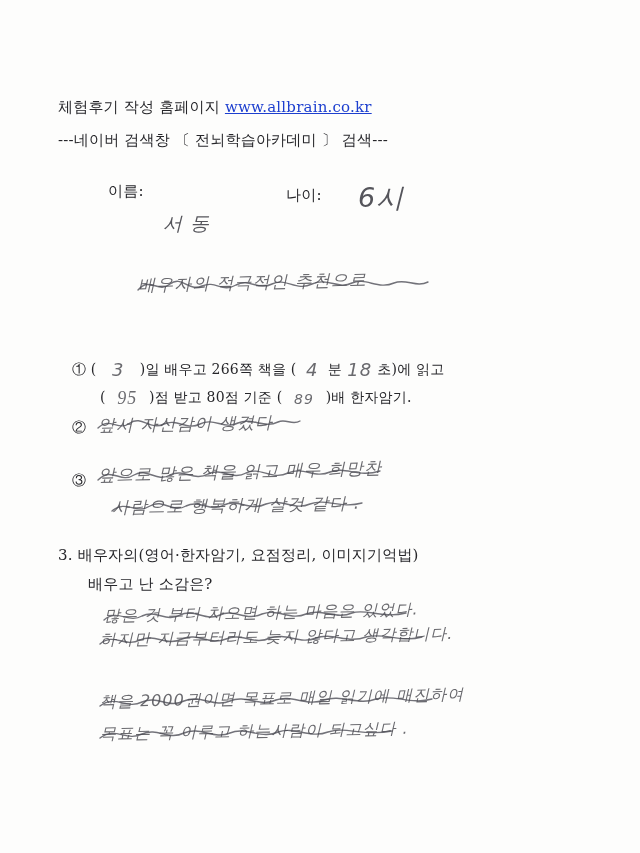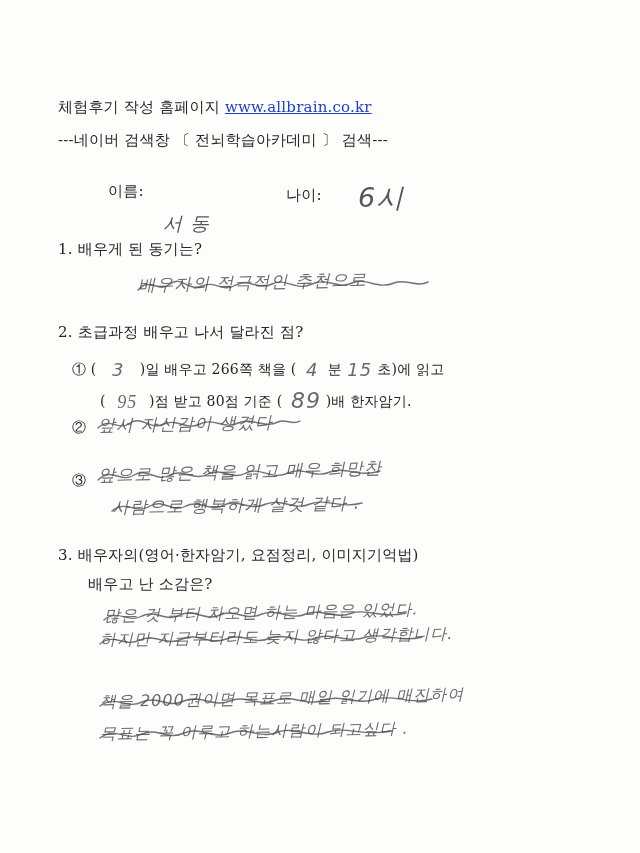--- a/index.html
+++ b/index.html
@@ -86,47 +86,39 @@
   <div class="printed" style="left:58px; top:98px;">
     <span>체험후기 작성 홈페이지</span>
     <span class="link">www.allbrain.co.kr</span>
   </div>
 
   <div class="printed" style="left:108px; top:182px;">이름:</div>
   <div class="hand hw-blank" style="left:163px; top:183px; font-size:19px;margin-top:28px;">서     동</div>
   <div class="printed" style="left:286px; top:186px;">나이:</div>
   <div class="hand hw-blank" style="left:358px; top:180px; font-size:27px;">6시</div>
 
-  <div class="printed" style="left:58px; top:240px;">
-    <span>1.</span>
-    <span>배우게 된 동기는?</span>
-  </div>
   <div class="hand hw-line" style="left:138px; top:274px; transform:rotate(-1.5deg);">배우자의 적극적인 추천으로</div>
 
-  <div class="printed" style="left:58px; top:323px;">
-    <span>2.</span>
-    <span>초급과정 배우고 나서 달라진 점?</span>
-  </div>
 
   <div class="printed small" style="left:72px; top:357px;">
     <span>①</span>
     <span>(</span>
     <span class="hand paren-blank" style="position:relative; font-size:18px; top:2px;">3</span>
     <span>)일 배우고    266쪽 책을 (</span>
     <span class="hand paren-blank" style="position:relative; font-size:18px; top:2px; min-width:22px;">4</span>
     <span>분</span>
-    <span class="hand paren-blank" style="position:relative; font-size:18px; top:2px; min-width:26px;">15</span>
+    <span class="hand paren-blank" style="position:relative; font-size:18px; top:2px; min-width:26px;">18</span>
     <span>초)에 읽고</span>
   </div>
 
   <div class="printed small" style="left:100px; top:386px;">
     <span>(</span>
     <span class="hand paren-blank" style="position:relative; font-size:18px; top:2px;font-family:Liberation Serif, serif;">95</span>
     <span>)점 받고 80점 기준 (</span>
-    <span class="hand paren-blank" style="position:relative; font-size:22px; top:2px;text-align:right;">89</span>
+    <span class="hand paren-blank" style="position:relative; font-size:14px; top:2px;">89</span>
     <span>)배 한자암기.</span>
   </div>
 
   <div class="printed small" style="left:72px; top:419px;">②</div>
   <div class="hand hw-line" style="left:98px; top:414px; transform:rotate(-1deg);">앞서 자신감이 생겼다</div>
 
   <div class="printed small" style="left:72px; top:472px;">③</div>
   <div class="hand hw-line" style="left:98px; top:464px; transform:rotate(-1.5deg);">앞으로 많은 책을 읽고 매우 희망찬</div>
   <div class="hand hw-line" style="left:112px; top:496px; transform:rotate(-1deg);">사람으로 행복하게 살것 같다 .</div>
 

